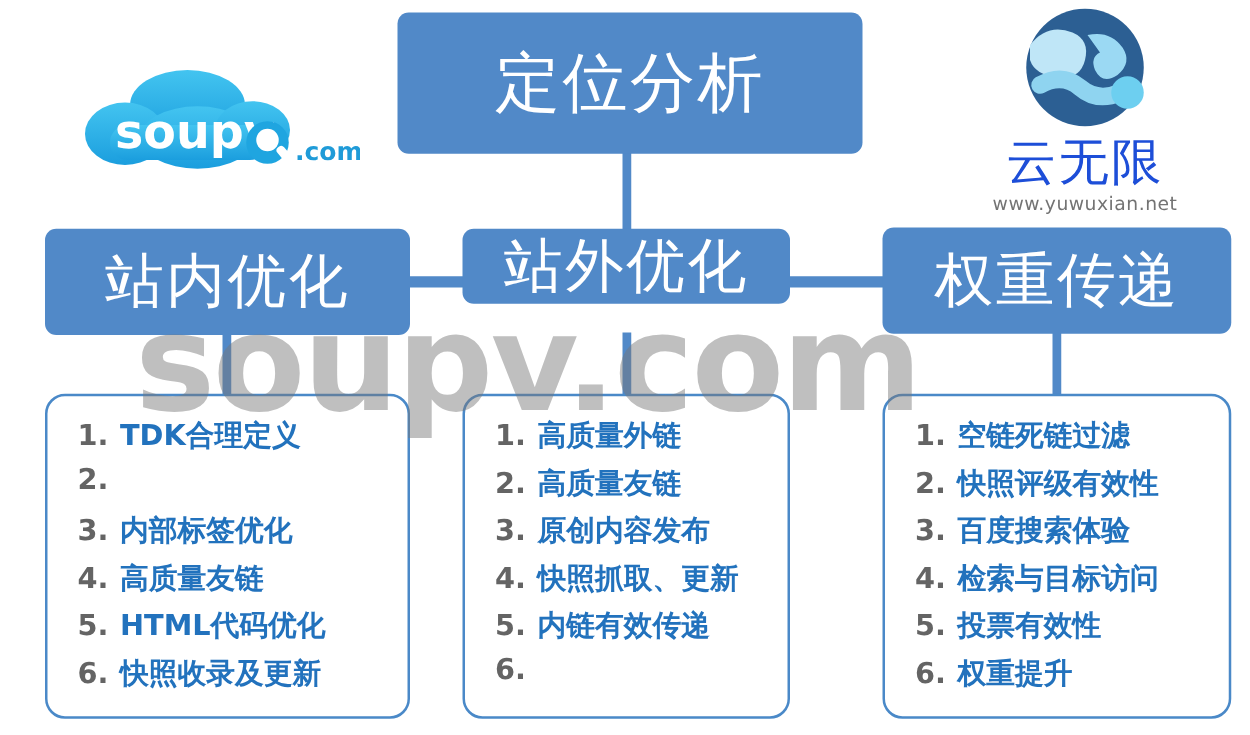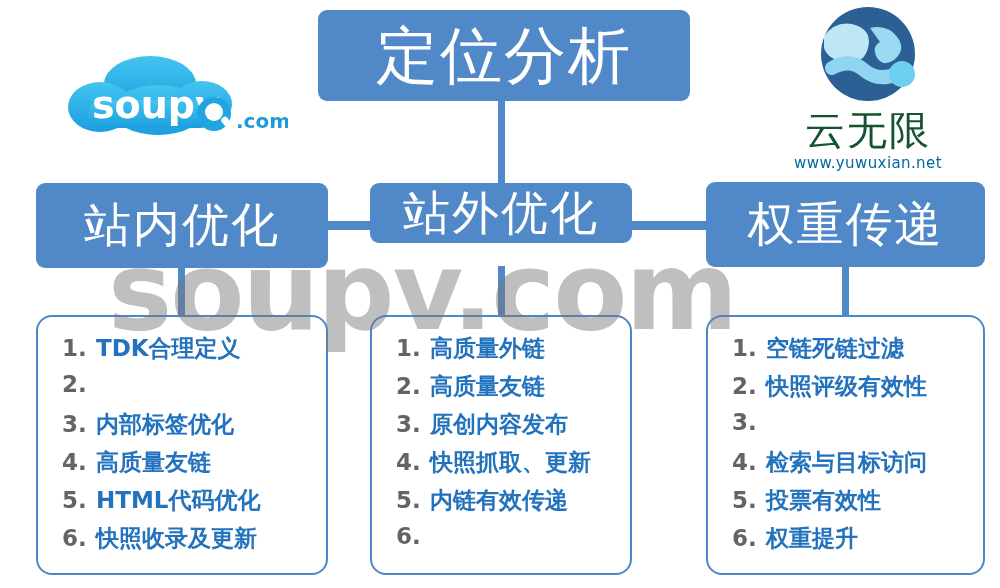--- a/index.html
+++ b/index.html
@@ -39,29 +39,29 @@
   }
   .logo-right .mark {
     width: 132px;
     height: 100px;
     margin: 0 auto;
   }
   .logo-right .cn {
     font-family: "DejaVu Sans", "Liberation Sans", sans-serif;
     font-size: 40px;
     font-weight: 500;
-    color: #14532d;
+    color: #1d4ed8;
     letter-spacing: 2px;
     line-height: 46px;
     margin-top: 1px;
   }
   .logo-right .url {
     font-family: "DejaVu Sans", "Liberation Sans", sans-serif;
     font-size: 15px;
-    color: #0369a1;
+    color: #737373;
     letter-spacing: 0.4px;
     margin-top: 1px;
   }
 
   
   .conn {
     position: absolute;
     background: #5189c8;
   }
 
@@ -73,22 +73,22 @@
     color: #ffffff;
     display: flex;
     align-items: center;
     justify-content: center;
     font-family: "DejaVu Sans", "Liberation Sans", sans-serif;
     font-weight: 300;
     letter-spacing: 2px;
     box-sizing: border-box;
   }
   #box-top {
-    left: 318px; top: 10px; width: 372px; height: 91px;
-    font-size: 62px;
+    left: 318px; top: 10px; width: 372px; height: 113px;
+    font-size: 52px;
   }
   #box-on { left: 36px;  top: 183px; width: 292px; height: 85px; font-size: 47px; }
   #box-off { left: 370px; top: 183px; width: 262px; height: 60px; font-size: 47px; }
   #box-weight { left: 706px; top: 182px; width: 279px; height: 85px; font-size: 47px; }
 
   
   .listbox {
     position: absolute;
     top: 315px;
     height: 260px;
@@ -266,20 +266,21 @@
       <li>
           <span class="num">1.</span>
           <span>空链死链过滤</span>
         </li>
       <li>
           <span class="num">2.</span>
           <span>快照评级有效性</span>
         </li>
       <li>
           <span class="num">3.</span>
+          <span>百度搜索体验</span>
         </li>
       <li>
           <span class="num">4.</span>
           <span>检索与目标访问</span>
         </li>
       <li>
           <span class="num">5.</span>
           <span>投票有效性</span>
         </li>
       <li>

